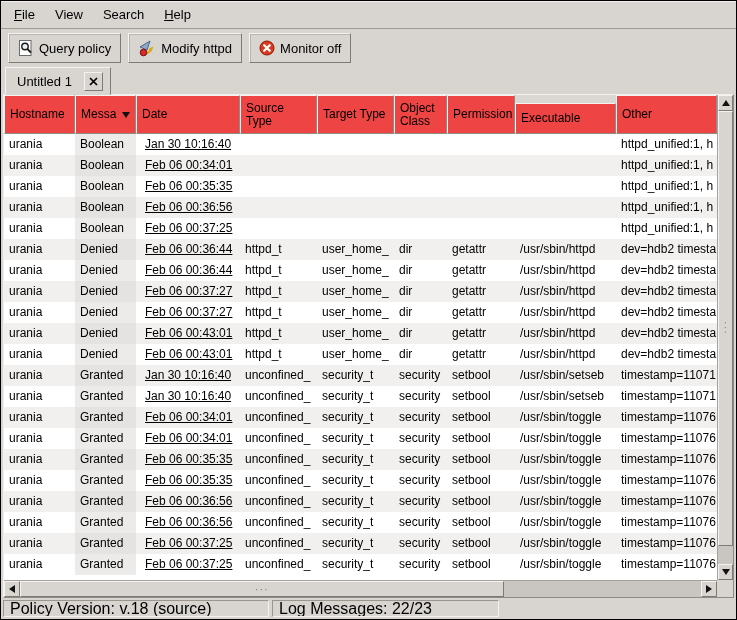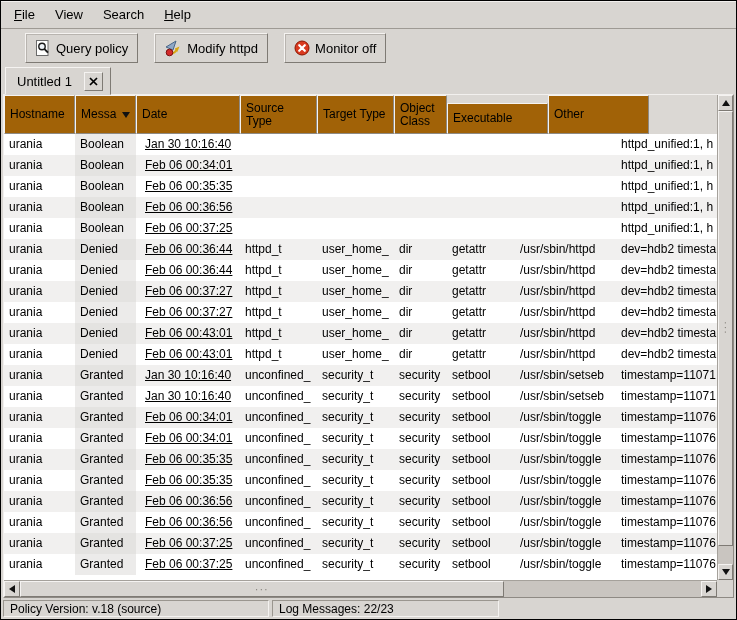--- a/index.html
+++ b/index.html
@@ -7,41 +7,41 @@
   .window{box-sizing:border-box;width:737px;height:620px;border:1px solid #000;
     background:#d8d5d1;display:flex;flex-direction:column;}
 
   
   .menubar{height:27px;display:flex;align-items:center;padding-left:3px;
     border-bottom:1px solid #9e9a94;box-shadow:0 1px 0 #f2f0ee inset;}
   .menu-item{padding:5px 10px;font-size:13px;color:#000;cursor:default;}
   .menu-item .mn{text-decoration:underline;}
 
   
-  .toolbar{height:38px;display:flex;align-items:center;gap:16px;padding:0 0 0 7px;margin-left:17px;}
+  .toolbar{height:38px;display:flex;align-items:center;gap:7px;padding:0 0 0 7px;}
   .tbtn{display:flex;align-items:center;gap:5px;height:30px;padding:0 9px;
     background:#d8d5d1;font-family:"Liberation Sans",sans-serif;font-size:13px;color:#000;
     border:1px solid;border-color:#f5f3f1 #7e7a74 #7e7a74 #f5f3f1;box-shadow:1px 1px 0 #b8b4af inset;}
   .ticon{display:flex;align-items:center;}
 
   
   .tabrow{height:27px;display:flex;align-items:stretch;padding-left:4px;position:relative;z-index:2;}
   .tab{display:flex;align-items:center;gap:12px;padding:0 7px 0 11px;background:#d8d5d1;
     border:1px solid;border-color:#f5f3f1 #7e7a74 #d8d5d1 #f5f3f1;font-size:13px;margin-bottom:-1px;}
   .tabclose{width:19px;height:19px;display:flex;align-items:center;justify-content:center;
     background:#d8d5d1;border:1px solid;border-color:#f5f3f1 #7e7a74 #7e7a74 #f5f3f1;padding:0;}
 
   
   .frame{flex:1;margin:0 2px;border:1px solid;border-color:#f2f0ee #8e8a84 #8e8a84 #f2f0ee;
     background:#fff;display:flex;flex-direction:column;overflow:hidden;}
   .tablezone{flex:1;display:flex;overflow:hidden;}
   .tablemain{width:713px;display:flex;flex-direction:column;overflow:hidden;}
   .thead{display:flex;height:39px;flex:0 0 39px;background:#dbd8d4;}
   .hcell{box-sizing:border-box;display:flex;align-items:center;padding:8px 5px;
-    background:#a16207;font-size:12px;line-height:13px;color:#000;overflow:hidden;
+    background:#ef4444;font-size:12px;line-height:13px;color:#000;overflow:hidden;
     border:1px solid;border-color:#f5f3f1 #8e8a84 #8e8a84 #f5f3f1;}
   .sortarrow{margin-left:auto;width:0;height:0;flex:0 0 auto;
     border-left:4px solid transparent;border-right:4px solid transparent;border-top:6px solid #111;}
   .tbody{flex:1;background:#fff;overflow:hidden;}
   .row{display:flex;height:21px;}
   .row.stripe{background:#f1f0ef;}
   .cell{box-sizing:border-box;padding:0 4px 0 5px;font-size:12px;line-height:21px;
     white-space:nowrap;overflow:hidden;color:#000;}
   .cell.col2{padding-left:9px;text-decoration:underline;}
   .cell.sorted{background:#ecebea;}
@@ -67,21 +67,21 @@
   .arr.up{border-left:4px solid transparent;border-right:4px solid transparent;border-bottom:6px solid #111;}
   .arr.down{border-left:4px solid transparent;border-right:4px solid transparent;border-top:6px solid #111;}
   .arr.left{border-top:4px solid transparent;border-bottom:4px solid transparent;border-right:6px solid #111;}
   .arr.right{border-top:4px solid transparent;border-bottom:4px solid transparent;border-left:6px solid #111;}
   .grip{color:#87837d;font-size:11px;letter-spacing:1px;line-height:4px;}
   .grip.v{transform:rotate(90deg);}
 
   
   .statusbar{flex:0 0 21px;display:flex;gap:3px;padding:2px 2px 2px 2px;align-items:stretch;box-sizing:border-box;height:21px;}
   .spanel{box-sizing:border-box;border:1px solid;border-color:#9a968f #f4f2f0 #f4f2f0 #9a968f;
-    display:flex;align-items:center;padding:0 6px;font-size:12px;color:#000;white-space:nowrap;overflow:hidden;}
+    display:flex;align-items:center;padding:0 6px;font-size:16px;color:#000;white-space:nowrap;overflow:hidden;}
   .p1{flex:0 0 266px;}
   .p2{flex:0 0 227px;}
   .p3{flex:1;}
 </style>
 </head>
 <body>
 
 <div class="window">
 
   <div class="menubar">
@@ -153,20 +153,23 @@
             </div>
             <div class="hcell" style="width: 77px;">
               <span>Source Type</span>
             </div>
             <div class="hcell" style="width: 77px;">
               <span>Target Type</span>
             </div>
             <div class="hcell" style="width: 53px;">
               <span>Object Class</span>
             </div>
+            <div class="hcell" style="width: 68px;">
+              <span>Permission</span>
+            </div>
             <div class="hcell" style="width: 101px; margin-top: 8px;">
               <span>Executable</span>
             </div>
             <div class="hcell" style="width: 101px;">
               <span>Other</span>
             </div>
           </div>
         <div class="tbody" id="tbody">
             <div class="row">
               <div class="cell col0" style="width: 71px;">urania</div>

